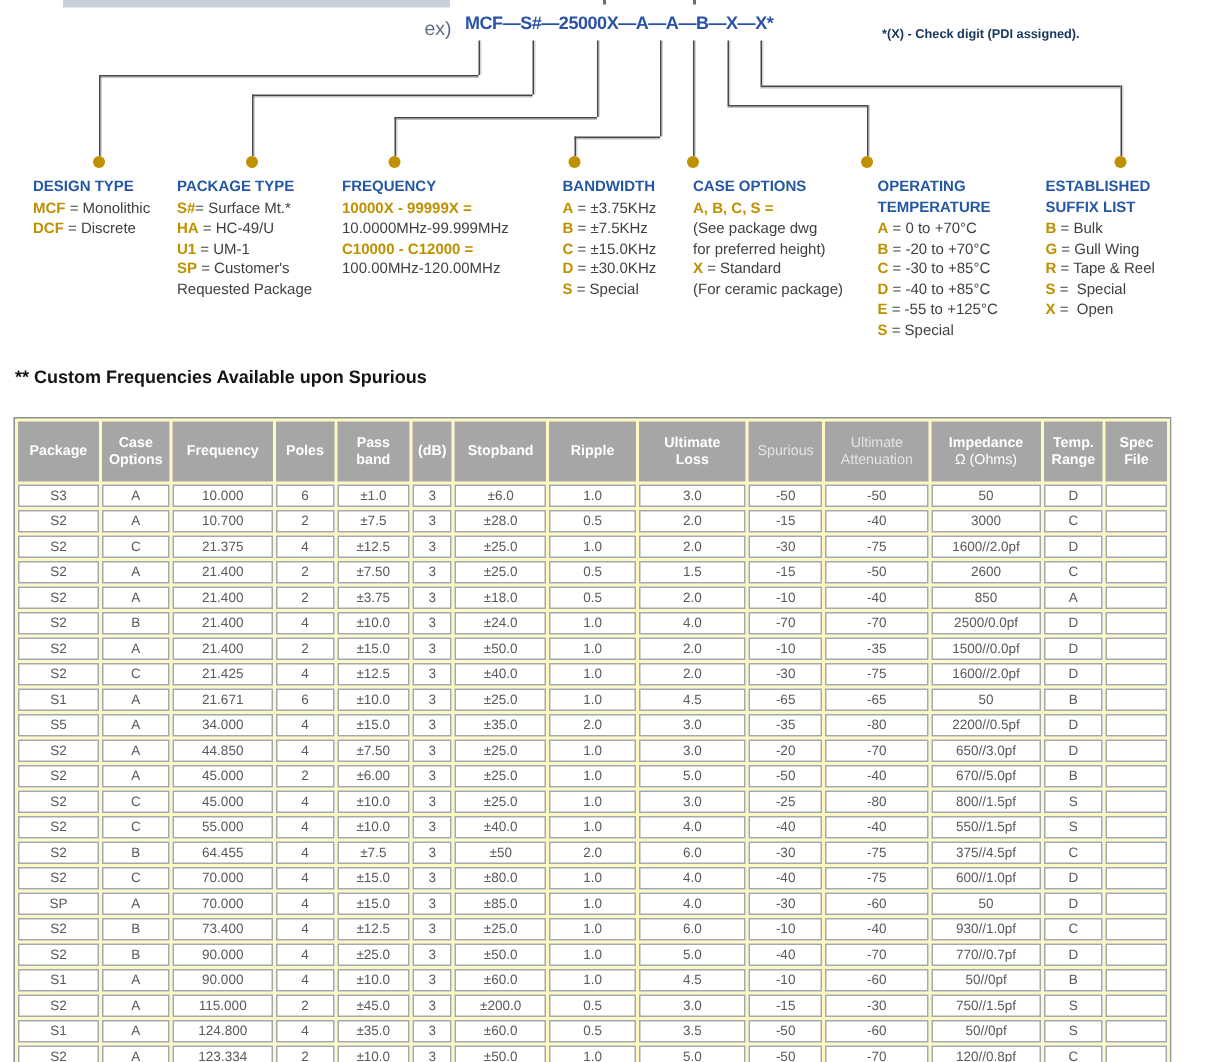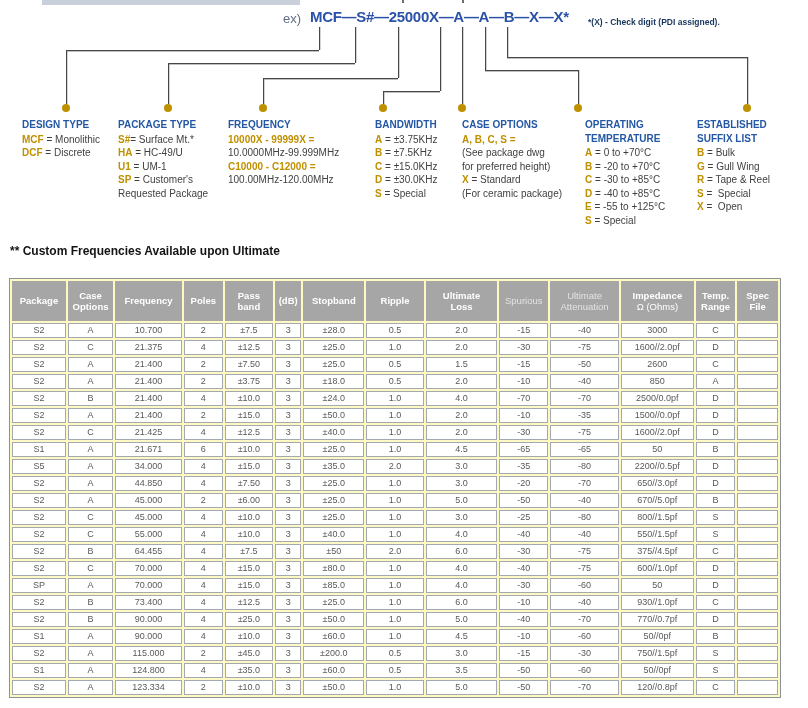--- a/index.html
+++ b/index.html
@@ -6,21 +6,21 @@
   #page{position:relative;width:781px;height:708px;background:#ffffff;
         font-family:"Liberation Sans",sans-serif;overflow:hidden;}
 
   
   .topbar{position:absolute;left:42px;top:0;width:258px;height:5px;background:#c9cfdb;}
   .artifact{position:absolute;width:2px;height:3px;background:#6b6f76;top:0;}
   .page-edge{position:absolute;top:0;width:2px;height:708px;background:#d9dcdf;}
 
   
   .ex-prefix{position:absolute;left:283px;top:11px;font-size:13px;color:#5f6f88;}
-  .part-number{position:absolute;left:310px;top:8px;font-size:15px;font-weight:bold;
+  .part-number{position:absolute;left:310px;top:8px;font-size:12px;font-weight:bold;
                color:#2a52a8;letter-spacing:-0.3px;white-space:nowrap;}
   .check-note{position:absolute;left:588px;top:17px;font-size:8.5px;font-weight:600;
               color:#17365d;white-space:nowrap;}
 
   
   .line{position:absolute;background:#45474b;}
   .line.h{height:1px;box-shadow:0 1px 0 rgba(130,130,130,.5);}
   .line.v{width:1px;box-shadow:1px 0 0 rgba(130,130,130,.35);}
   .dot{position:absolute;width:8px;height:8px;border-radius:50%;background:#bf9000;}
 
@@ -144,21 +144,21 @@
         <div class="lg-title">ESTABLISHED
 SUFFIX LIST</div>
         <div class="lg-line"><span class="code">B</span><span class="rest"> = Bulk</span></div>
         <div class="lg-line"><span class="code">G</span><span class="rest"> = Gull Wing</span></div>
         <div class="lg-line"><span class="code">R</span><span class="rest"> = Tape &amp; Reel</span></div>
         <div class="lg-line"><span class="code">S</span><span class="rest"> =  Special</span></div>
         <div class="lg-line"><span class="code">X</span><span class="rest"> =  Open</span></div>
       </div>
     </div>
 
-  <div class="custom-note">** Custom Frequencies Available upon Ultimate</div>
+  <div class="custom-note">** Custom Frequencies Available upon Spurious</div>
 
   <div class="tbl-wrap">
     <table id="spec-table">
         <colgroup>
           <col style="width: 55px;">
           <col style="width: 46px;">
           <col style="width: 68px;">
           <col style="width: 40px;">
           <col style="width: 50px;">
           <col style="width: 27px;">
@@ -219,20 +219,36 @@
               <div class="l2">Range</div>
             </th>
             <th>
               <div class="l1">Spec</div>
               <div class="l2">File</div>
             </th>
           </tr>
         </thead>
         <tbody>
           <tr>
+            <td>S3</td>
+            <td>A</td>
+            <td>10.000</td>
+            <td>6</td>
+            <td>±1.0</td>
+            <td>3</td>
+            <td>±6.0</td>
+            <td>1.0</td>
+            <td>3.0</td>
+            <td>-50</td>
+            <td>-50</td>
+            <td>50</td>
+            <td>D</td>
+            <td></td>
+          </tr>
+          <tr>
             <td>S2</td>
             <td>A</td>
             <td>10.700</td>
             <td>2</td>
             <td>±7.5</td>
             <td>3</td>
             <td>±28.0</td>
             <td>0.5</td>
             <td>2.0</td>
             <td>-15</td>

